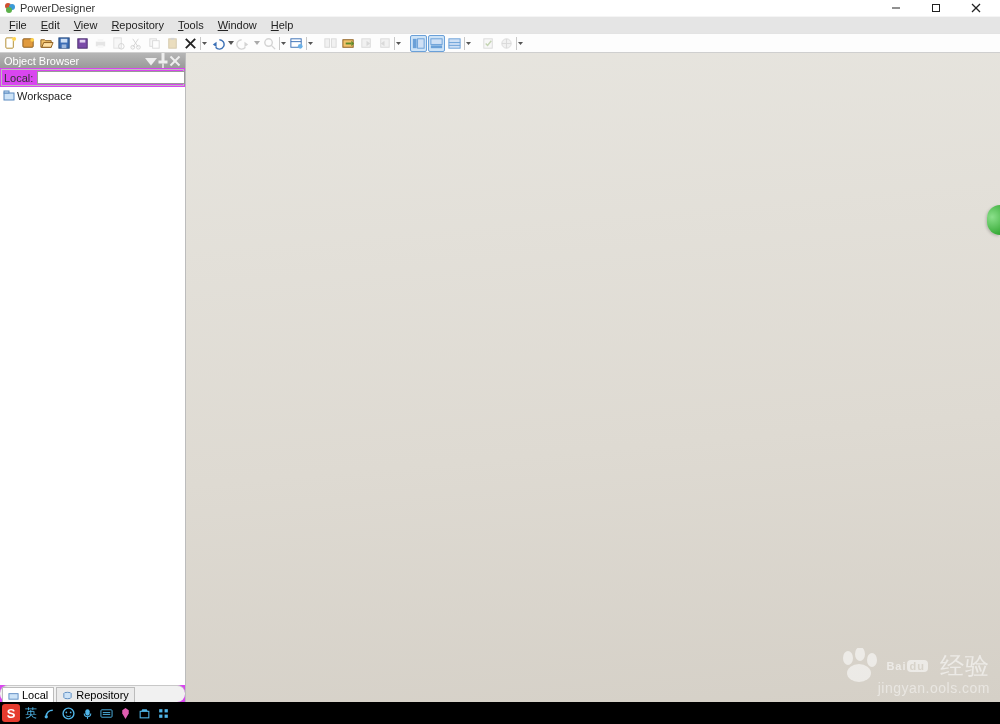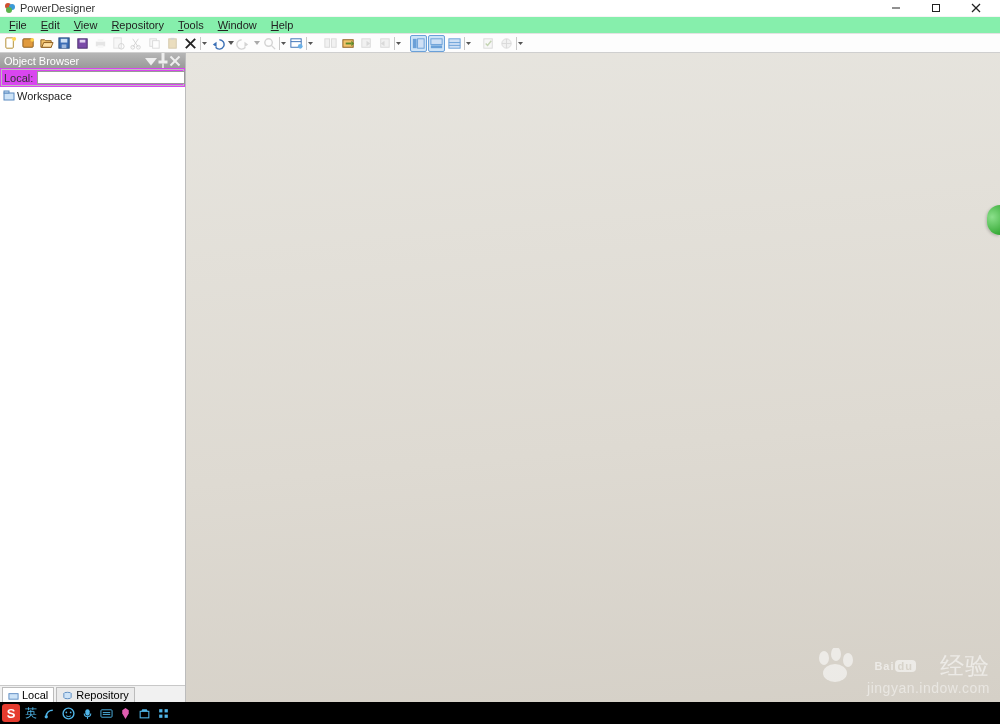--- a/index.html
+++ b/index.html
@@ -7,21 +7,21 @@
 
   
   .titlebar { height: 17px; background: #fff; display: flex; align-items: center; padding: 0 4px; border-bottom: 1px solid #f5f5f5; }
   .titlebar .app-icon { width: 12px; height: 12px; margin-right: 4px; }
   .titlebar .title { color: #333; flex: 0 0 auto; }
   .titlebar .spacer { flex: 1; }
   .sysbtn { width: 40px; height: 17px; display: flex; align-items: center; justify-content: center; color: #333; }
   .sysbtn svg { width: 10px; height: 10px; }
 
   
-  .menubar { height: 17px; background: #86efac; border-bottom: 1px solid #e3e3e3; display:flex; align-items:center; padding: 0 2px; }
+  .menubar { height: 17px; background: #e5e5e5; border-bottom: 1px solid #e3e3e3; display:flex; align-items:center; padding: 0 2px; }
   .menuitem { padding: 0 7px; color: #222; }
   .menuitem .mn { text-decoration: underline; }
 
   
   .toolbar { height: 19px; background: #fdfdfd; border-bottom: 1px solid #cfcfcf; display:flex; align-items:center; padding: 1px 2px; gap:1px; }
   .tbtn { width: 17px; height: 17px; display:flex; align-items:center; justify-content:center; border-radius:2px; }
   .tbtn.disabled { opacity: 0.35; }
   .tbtn svg { width: 15px; height: 15px; }
   .tbtn.active { background:#cde3f7; border:1px solid #6aa0d8; }
   .tsep { width: 8px; height: 17px; display:flex; align-items:center; justify-content:flex-start; }
@@ -35,29 +35,29 @@
   .panelhdr { height: 15px; background: linear-gradient(#b6b6b6,#9a9a9a); color:#fff; display:flex; align-items:center; padding:0 4px; font-size:11px; }
   .panelhdr .ptitle { flex:1; }
   .panelhdr .pbtn { width:12px; height:12px; display:flex; align-items:center; justify-content:center; color:#eee; }
   .filterrow { height: 17px; border:1px solid #bdbdbd; margin:1px; display:flex; align-items:center; padding:0 2px; gap:2px;}
   .filterrow label { color:#333; padding-right:2px; }
   .filterrow input { flex:1; height:13px; border:1px solid #9a9a9a; font-size:11px; padding:0 2px; }
   .filterrow .fbtn { width:13px; height:13px; display:flex; align-items:center; justify-content:center; }
   .tree { flex:1; background:#fff; padding:2px 3px; overflow:auto; }
   .treeitem { display:flex; align-items:center; gap:2px; height:14px; color:#222; }
   .treeitem svg { width:12px; height:12px; }
-  .lefttabs { height:17px; background:#f1f1f1; border-top:1px solid #c8c8c8; display:flex; align-items:flex-end; padding:0 2px; gap:2px;}
+  .lefttabs { height:17px; background:#f1f1f1; border-top:1px solid #c8c8c8; display:flex; align-items:flex-end; padding:0 2px; gap:2px;border-radius:8px;}
   .lefttab { height:15px; background:#fff; border:1px solid #bcbcbc; border-bottom:none; padding:0 5px; display:flex; align-items:center; gap:3px; font-family: "Courier New", monospace; font-size:11px;}
   .lefttab.inactive { background:#ebebeb; }
   .lefttab svg { width:11px; height:11px; }
 
   .workspace { flex:1; background: linear-gradient(175deg, #e7e5df 0%, #dedad2 60%, #d5d0c7 100%); position:relative; }
   .floatbtn { position:absolute; right:0; top:152px; width:13px; height:30px; background: radial-gradient(circle at 40% 40%, #8be08b, #2fa52f); border-radius: 15px 0 0 15px; box-shadow: -1px 1px 3px rgba(0,0,0,.2); }
   .watermark { position:absolute; right:10px; bottom:6px; color: rgba(255,255,255,0.55); font-family: Arial, sans-serif; text-align:right; pointer-events:none; }
-  .watermark .big { font-size:34px; font-weight: bold; letter-spacing:1px; display:flex; align-items:center; gap:18px; justify-content:flex-end;}
+  .watermark .big { font-size:34px; font-weight: bold; letter-spacing:1px; display:flex; align-items:center; gap:6px; justify-content:flex-end;}
   .watermark .cn { font-size:24px; font-weight:normal; margin-left:6px; }
   .watermark .small { font-size:14px; margin-top:-4px; letter-spacing:0.5px; opacity:.85; }
   .paw svg { width:42px; height:34px; }
 
   
   .taskbar { height:22px; background:#000; display:flex; align-items:center; padding:0 2px; gap:5px; }
   .taskbar .sg { width:18px; height:18px; background:#e63b2e; border-radius:3px; display:flex; align-items:center; justify-content:center; color:#fff; font-weight:bold; font-size:13px;}
   .taskbar .lang { color:#4fb4e6; font-size:12px; }
   .taskbar .tb-icon { width:14px; height:14px; color:#4fb4e6; display:flex; align-items:center; justify-content:center;}
   .taskbar .tb-icon svg { width:13px; height:13px; }
@@ -373,21 +373,21 @@
       <div class="big">
         <span class="paw"><svg viewBox="0 0 42 34">
               <ellipse cx="10" cy="10" rx="5" ry="7" fill="rgba(255,255,255,.55)"></ellipse>
               <ellipse cx="22" cy="6" rx="5" ry="7" fill="rgba(255,255,255,.55)"></ellipse>
               <ellipse cx="34" cy="12" rx="5" ry="7" fill="rgba(255,255,255,.55)"></ellipse>
               <ellipse cx="21" cy="25" rx="12" ry="9" fill="rgba(255,255,255,.55)"></ellipse>
             </svg></span>
         <span>Bai<span style="background:rgba(255,255,255,.55);color:rgba(213,208,199,.9);padding:0 3px;border-radius:4px;">du</span></span>
         <span class="cn">经验</span>
       </div>
-      <div class="small">jingyan.indow.com</div>
+      <div class="small">jingyan.ools.com</div>
     </div>
   </div>
 </div>
 
 <div class="taskbar">
   <span class="sg">S</span>
   <span class="lang">英</span>
   <span class="tb-icon">
       <svg viewBox="0 0 12 12">
         <circle cx="3" cy="9" r="1.5" fill="currentColor"></circle>

